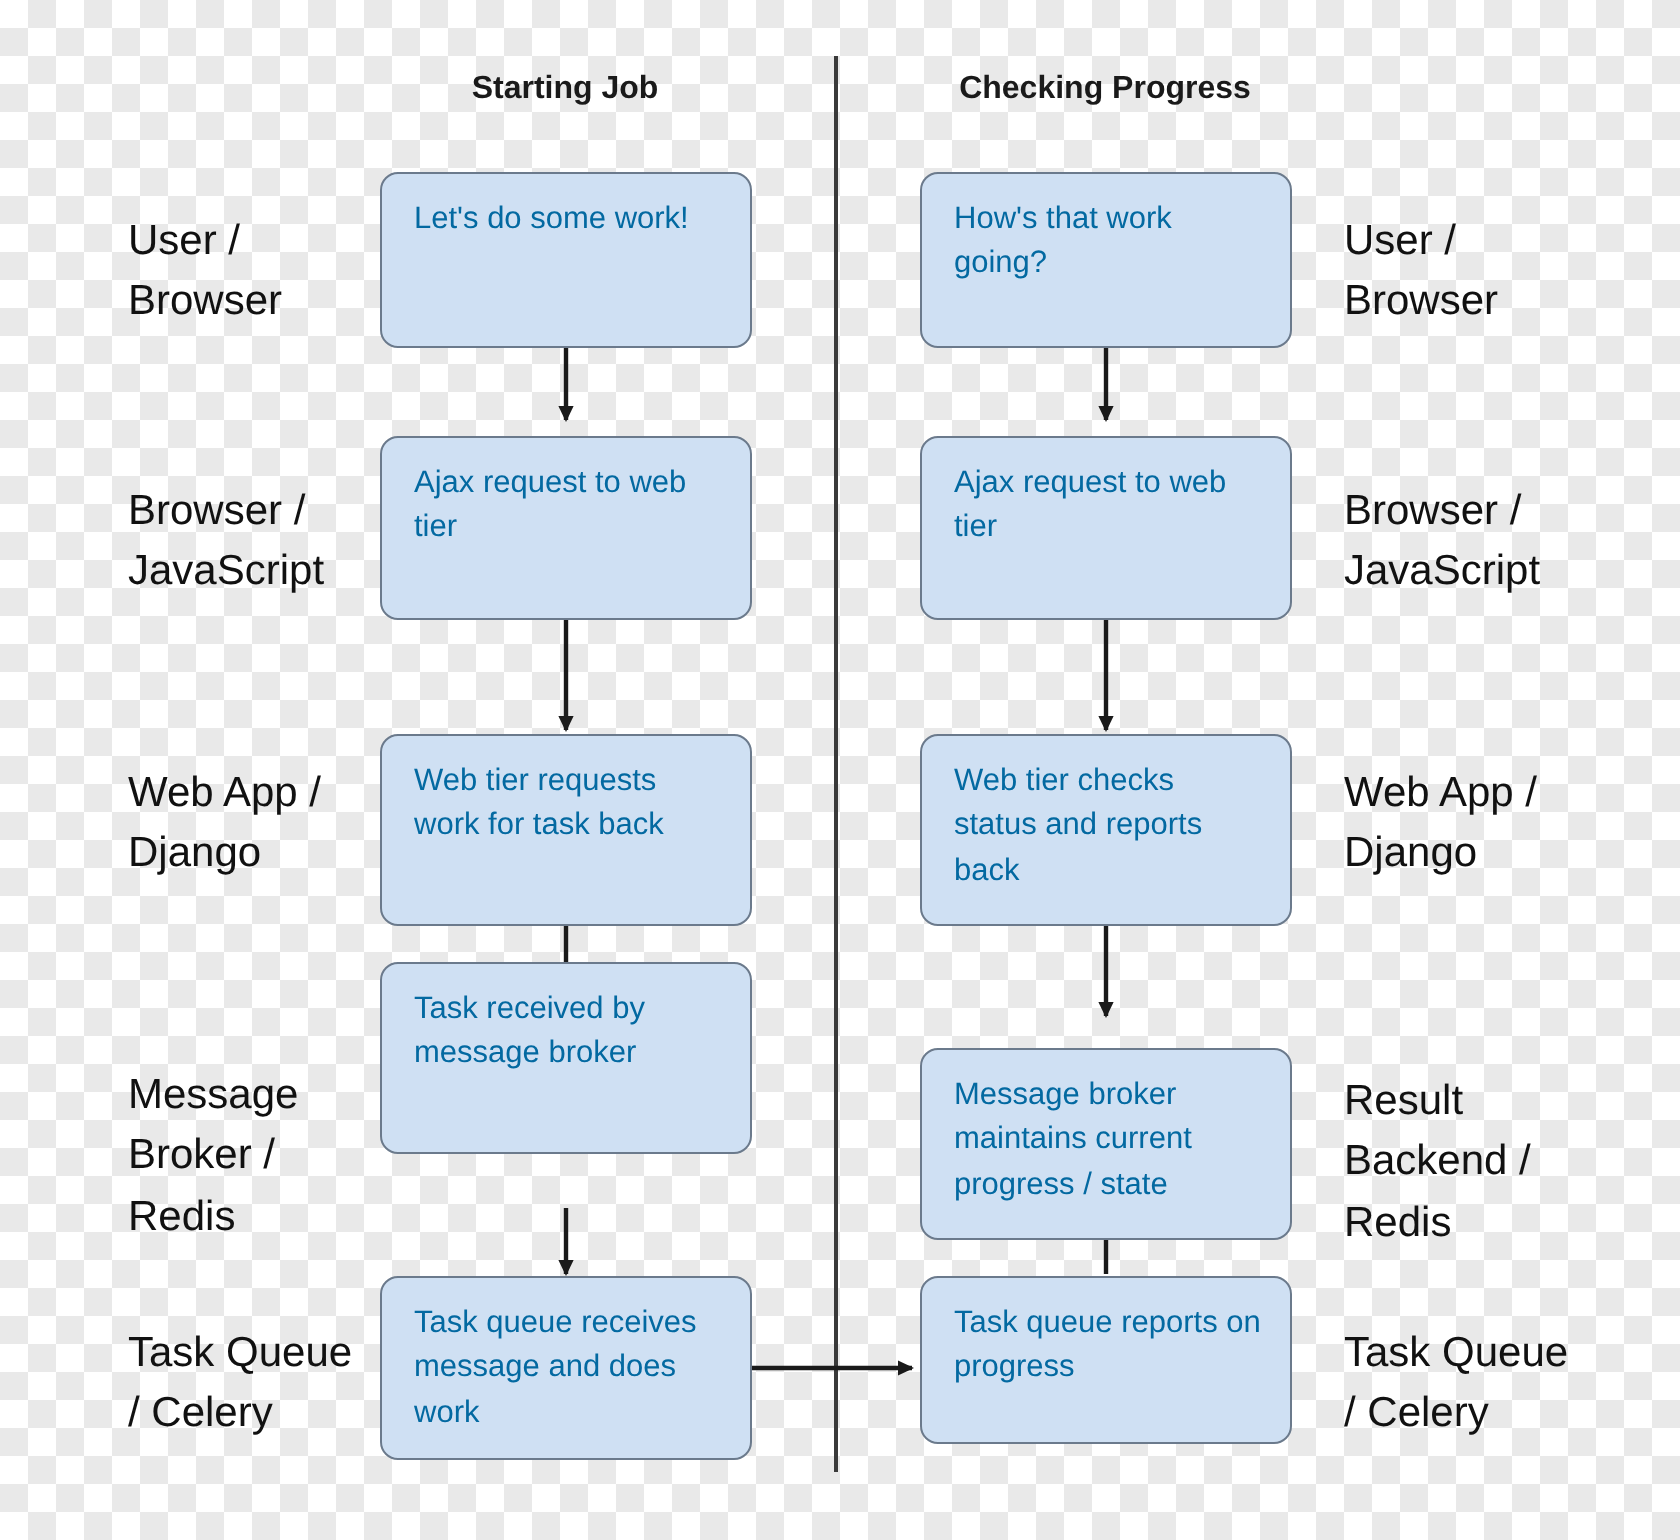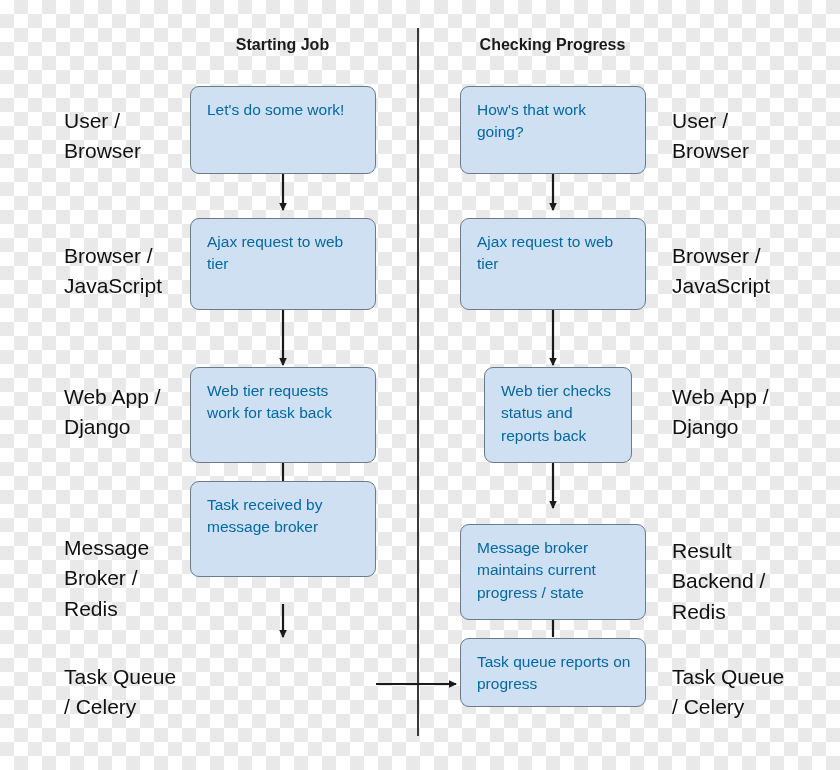--- a/index.html
+++ b/index.html
@@ -129,20 +129,21 @@
   <div class="lane-label" style="left:672px; top:536px; width:160px;">Result
 Backend /
 Redis</div>
   <div class="lane-label" style="left:672px; top:662px; width:140px;">Task Queue
 / Celery</div>
 
   <div class="node" style="left:190px; top:86px; width:186px; height:88px;">Let's do some work!</div>
   <div class="node" style="left:190px; top:218px; width:186px; height:92px;">Ajax request to web tier</div>
   <div class="node" style="left:190px; top:367px; width:186px; height:96px;">Web tier requests work for task back</div>
   <div class="node" style="left:190px; top:481px; width:186px; height:96px;">Task received by message broker</div>
+  <div class="node" style="left:190px; top:638px; width:186px; height:92px;">Task queue receives message and does work</div>
 
   <div class="node" style="left:460px; top:86px; width:186px; height:88px;">How's that work going?</div>
   <div class="node" style="left:460px; top:218px; width:186px; height:92px;">Ajax request to web tier</div>
-  <div class="node" style="left:460px; top:367px; width:148px; height:96px;margin-left:24px;">Web tier checks status and reports back</div>
+  <div class="node" style="left:460px; top:367px; width:186px; height:96px;">Web tier checks status and reports back</div>
   <div class="node" style="left:460px; top:524px; width:186px; height:96px;">Message broker maintains current progress / state</div>
-  <div class="node" style="left:460px; top:638px; width:186px; height:69px;">Task queue reports on progress</div>
+  <div class="node" style="left:460px; top:638px; width:186px; height:84px;">Task queue reports on progress</div>
 
 </div>
 
 </body></html>

